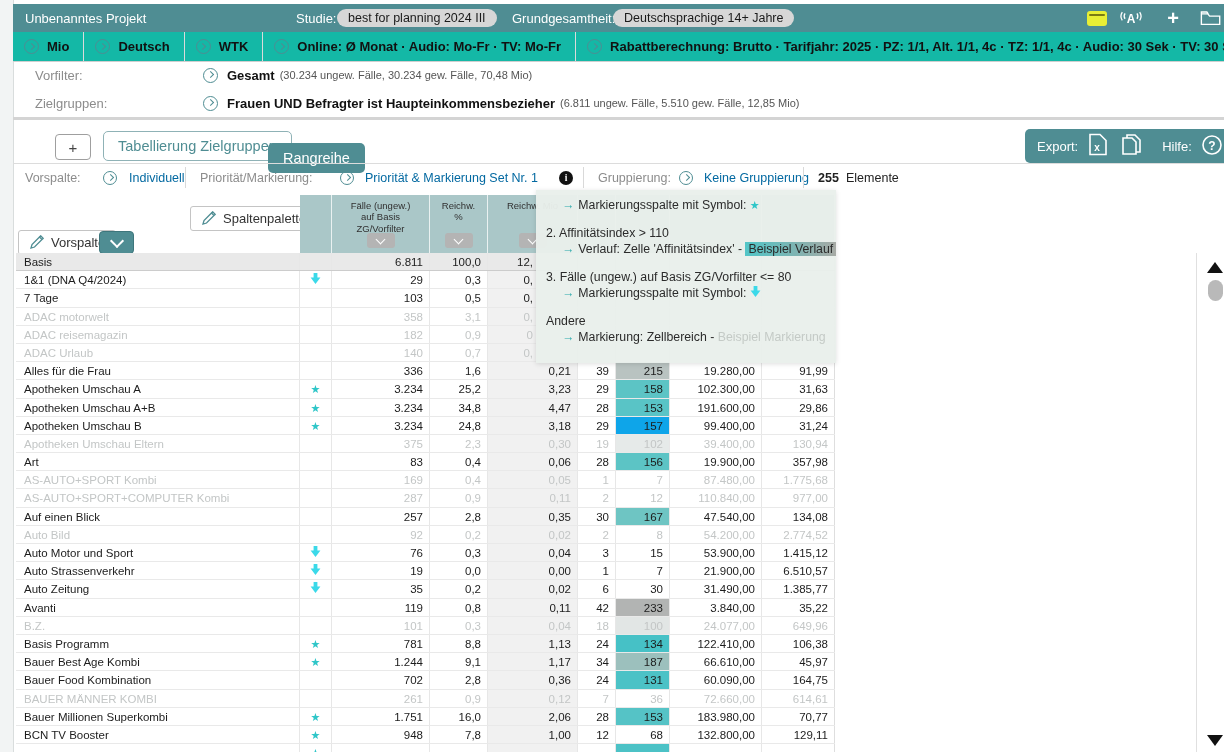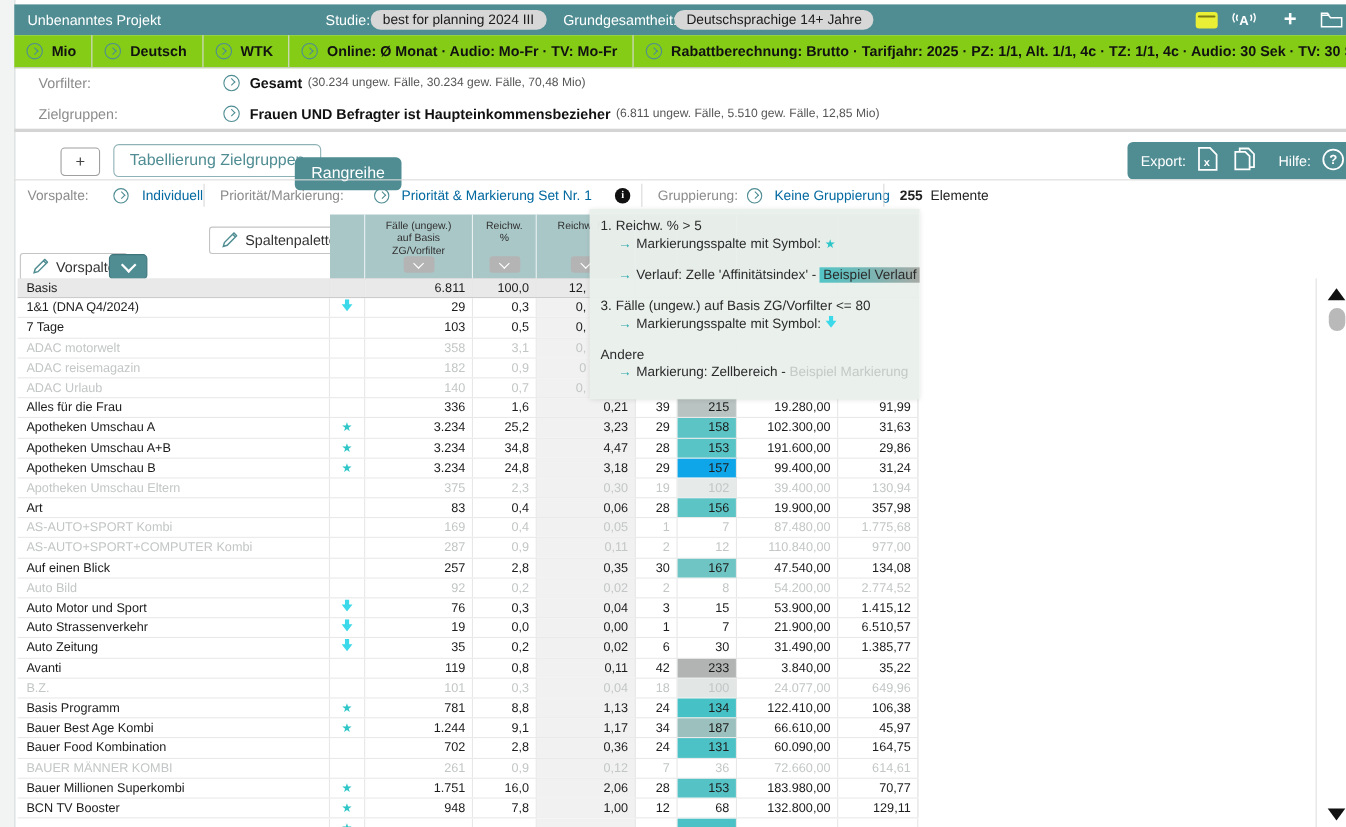--- a/index.html
+++ b/index.html
@@ -9,21 +9,21 @@
 
   
   .topbar{position:absolute;left:13px;top:4px;right:0;height:28px;background:#4f8d93;color:#fff;font-size:13px;}
   .topbar .abs{position:absolute;top:0;height:28px;display:flex;align-items:center;white-space:nowrap;}
   .pill{background:#d7d7d7;color:#1a1a1a;border-radius:9px;height:18px;line-height:18px;padding:0 11px;font-size:12.5px;}
   .ticon{position:absolute;top:4px;width:22px;height:20px;display:flex;align-items:center;justify-content:center;}
   .note-ic{background:#e8ef35;border-radius:3px;width:20px;height:15px;position:relative;}
   .note-ic::after{content:'';position:absolute;left:2px;right:2px;top:3px;height:2.5px;background:#7a7c13;border-radius:1px;}
 
   
-  .filterbar{position:absolute;left:13px;top:32px;right:0;height:29px;background:#84cc16;border-bottom:1px solid #cfcfcf;
+  .filterbar{position:absolute;left:13px;top:32px;right:0;height:29px;background:#14b8a6;border-bottom:1px solid #cfcfcf;
              display:flex;align-items:stretch;font-size:13px;font-weight:bold;color:#111;white-space:nowrap;}
   .fseg{display:flex;align-items:center;gap:8px;padding:0 14px 0 11px;border-right:1px solid #dadada;}
   .fseg:last-child{border-right:none;}
   .cc{width:15px;height:15px;border:1.6px solid #4f8d93;border-radius:50%;position:relative;flex:none;display:inline-block;box-sizing:border-box;}
   .cc::after{content:'';position:absolute;left:3.6px;top:3.8px;width:4.2px;height:4.2px;
              border-top:1.6px solid #4f8d93;border-right:1.6px solid #4f8d93;transform:rotate(45deg);}
 
   
   .frow{position:absolute;left:13px;right:0;height:28px;display:flex;align-items:center;font-size:13px;white-space:nowrap;padding-left:10px;}
   .frow .lbl{color:#8c8c8c;width:168px;padding-left:12px;flex:none;}
@@ -587,24 +587,24 @@
         <div class="cell num c2"></div>
         <div class="cell num c3"></div>
         <div class="cell num c4" style="background: rgb(76, 194, 198);"></div>
         <div class="cell num c5"></div>
         <div class="cell num c6"></div>
       </div>
     </div>
 
   <div class="tooltip" id="tooltip">
       <div class="rule">
-        <div class="l1">1. Reichw. % &gt; 5</div>
         <div class="l2"><span class="arr">→</span>Markierungsspalte mit Symbol: <span class="star">★</span></div>
       </div>
       <div class="rule">
+        <div class="l1">2. Affinitätsindex &gt; 110</div>
         <div class="l2"><span class="arr">→</span>Verlauf: Zelle 'Affinitätsindex' - <span class="ex-grad">Beispiel Verlauf</span></div>
       </div>
       <div class="rule">
         <div class="l1">3. Fälle (ungew.) auf Basis ZG/Vorfilter &lt;= 80</div>
         <div class="l2"><span class="arr">→</span>Markierungsspalte mit Symbol: <svg width="11" height="11" viewBox="0 0 11 11">
             <path d="M3.6 0 h3.8 v4.6 h3 L5.5 11 L0.6 4.6 h3 z" fill="#3bd9e9"></path>
           </svg></div>
       </div>
       <div class="rule">
         <div class="l1">Andere</div>

